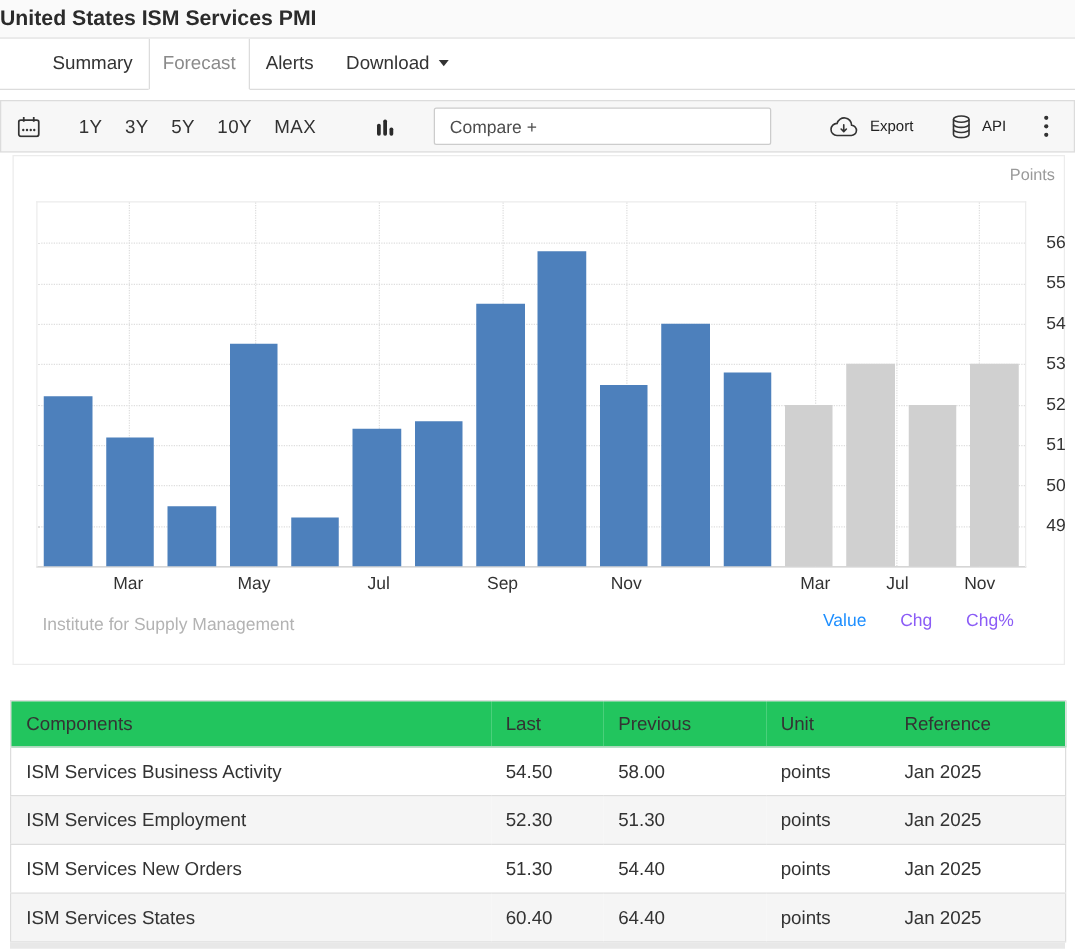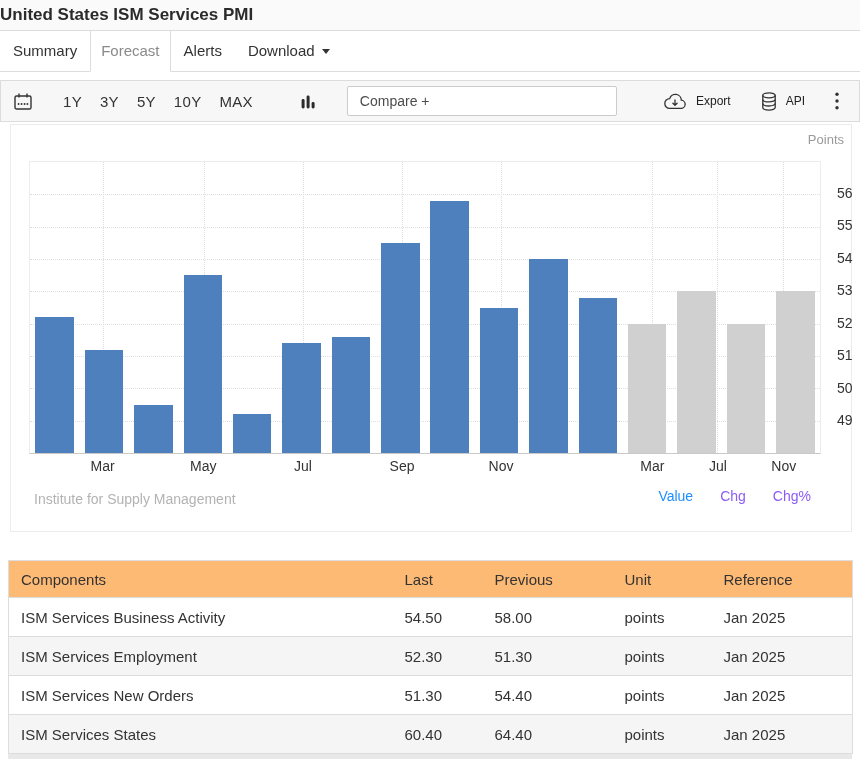--- a/index.html
+++ b/index.html
@@ -9,21 +9,21 @@
     background:#fff; font-family:"Liberation Sans", sans-serif;
     -webkit-font-smoothing:antialiased;
   }
 
   
   .title-bar { height:31px; background:#fafafa; border-bottom:1px solid #dcdcdc;
                display:flex; align-items:center; padding-left:0; }
   .page-title { font-size:17px; font-weight:bold; color:#2b2b2b; }
 
   
-  .tab-bar { display:flex; height:41px; border-bottom:1px solid #dcdcdc; background:#fff; }
+  .tab-bar { display:flex; height:41px; border-bottom:1px solid #dcdcdc; background:#fff;padding-left:29px; }
   .tab { line-height:40px; padding:0 13px; font-size:15px; color:#333; cursor:pointer; white-space:nowrap; }
   .tab.active { color:#8a8a8a; background:#fff; border-left:1px solid #dcdcdc; border-right:1px solid #dcdcdc;
                 margin-bottom:-1px; border-bottom:1px solid #fff; padding:0 10px; }
   .caret-down { display:inline-block; width:0; height:0; margin-left:7px; vertical-align:2px;
                 border-left:4px solid transparent; border-right:4px solid transparent; border-top:5px solid #333; }
 
   
   .toolbar { margin-top:8px; height:42px; background:#f7f7f7; border:1px solid #dcdcdc;
              display:flex; align-items:center; }
   .icon-btn, .range-btn, .tool-btn { background:none; border:none; font-family:inherit; cursor:pointer; padding:0; }
@@ -54,21 +54,21 @@
   .x-axis-labels { position:absolute; left:18px; top:333px; width:792px; height:20px; }
   .x-tick-label { position:absolute; transform:translateX(-50%); font-size:14px; color:#333; white-space:nowrap; }
   .source-label { position:absolute; left:23px; top:366px; font-size:14px; color:#b3b3b3; }
   .views { position:absolute; right:40px; top:363px; display:flex; gap:27px; font-size:14px; }
   .view-link { color:#8b5cf6; cursor:pointer; }
   .view-link.active { color:#1e8fff; }
 
   
   .components-table { margin:28px 8px 0 8px; width:844px; border-collapse:collapse;
                       font-size:15px; color:#333; border:1px solid #ddd; table-layout:fixed; }
-  .components-table th { text-align:left; font-weight:normal; background:#fdba74; height:37px;
+  .components-table th { text-align:left; font-weight:normal; background:#22c55e; height:37px;
                          padding:0 6px 0 12px; border-bottom:1px solid #ddd; }
   .components-table td { height:39px; padding:0 6px 0 12px; border-bottom:1px solid #ddd; overflow:hidden; white-space:nowrap; }
   .components-table tr.alt td { background:#f5f5f5; }
   .bottom-sliver { margin:0 8px; height:6px; background:#e8e8e8; }
 
   svg.ic { display:block; }
 </style>
 </head>
 <body>
 

